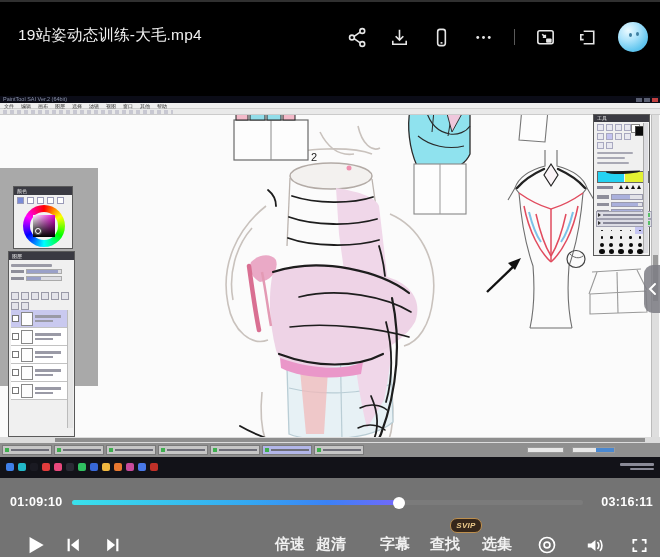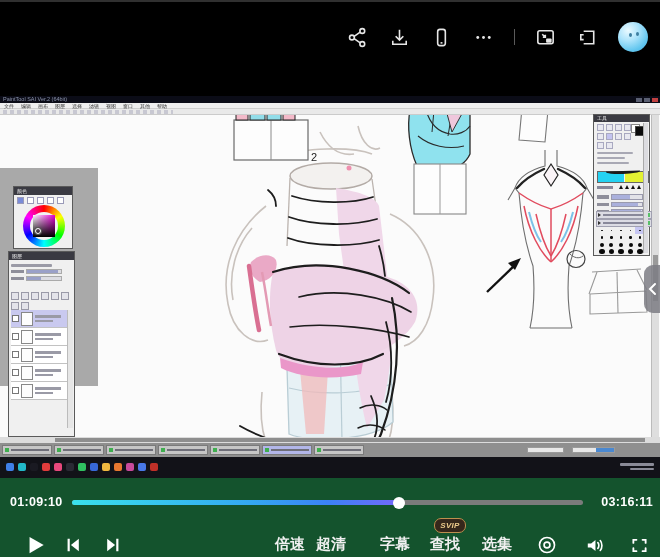--- a/index.html
+++ b/index.html
@@ -123,42 +123,43 @@
   .taskbar{position:absolute;left:0;top:361px;width:660px;height:21px;background:#121218;z-index:3;}
   .tb-icons{position:absolute;left:6px;top:6px;display:flex;gap:4px;}
   .tb-ico{width:8px;height:8px;border-radius:2px;display:block;}
   .tray{position:absolute;right:6px;top:6px;display:flex;flex-direction:column;gap:2px;align-items:flex-end;}
   .tray i{display:block;height:2.5px;background:#8a8a96;width:34px;border-radius:1px;}
   .tray i:last-child{width:24px;}
   
   .drawer{position:absolute;left:644px;top:169px;width:16px;height:48px;background:rgba(125,125,132,.85);
     border-radius:9px 0 0 9px;z-index:5;display:flex;align-items:center;justify-content:center;}
   
-  .controls{position:absolute;left:0;top:478px;width:660px;height:79px;background:#14532d;}
+  .controls{position:absolute;left:0;top:478px;width:660px;height:79px;background:#737373;}
   .time{position:absolute;top:17px;font-size:12.5px;color:#fff;font-weight:bold;letter-spacing:.3px;}
   .time.cur{left:10px;}
   .time.tot{right:7px;}
   .pbar{position:absolute;left:72px;top:22px;width:511px;height:5px;border-radius:3px;background:#7b7b7b;cursor:pointer;}
   .pfill{position:absolute;left:0;top:0;height:100%;border-radius:3px 0 0 3px;
     background:linear-gradient(90deg,#3ae2ec 0%,#34a7f2 55%,#3b82f6 78%,#7468fa 100%);}
   .pthumb{position:absolute;top:-3.5px;width:12px;height:12px;border-radius:50%;background:#fff;margin-left:-6px;}
   .cicon{position:absolute;display:block;}
   .blabel{position:absolute;top:57px;width:46px;text-align:center;font-size:15px;color:#f0f0f0;font-weight:600;cursor:pointer;}
-  .svip{position:absolute;left:434px;top:40px;width:30px;height:13px;border-radius:7px;
+  .svip{position:absolute;left:450px;top:40px;width:30px;height:13px;border-radius:7px;
     background:#36271b;border:1px solid #bd8f4e;color:#ecca8b;font-size:8px;font-weight:bold;font-style:italic;
     display:flex;align-items:center;justify-content:center;letter-spacing:.3px;}
 </style>
 </head>
 <body>
 
 <div class="screen">
 
   <div class="top-strip"></div>
 
   <header class="topbar">
+    <div class="vtitle">19站姿动态训练-大毛.mp4</div>
     <div class="actions">
       <svg class="icon24" viewBox="0 0 24 24" fill="none" stroke="#e6e6e6" stroke-width="1.6">
         <circle cx="17" cy="5.2" r="2.5"></circle>
           <circle cx="6.2" cy="12" r="2.5"></circle>
           <circle cx="17" cy="18.8" r="2.5"></circle>
         <path d="M8.5,10.8 L14.8,6.4 M8.5,13.2 L14.8,17.6"></path>
       </svg>
       <svg class="icon24" viewBox="0 0 24 24" fill="none" stroke="#e6e6e6" stroke-width="1.6">
         <path d="M12,4 L12,14.2 M8,10.7 L12,14.7 L16,10.7"></path>
           <path d="M5,15.5 L5,19 L19,19 L19,15.5"></path>

